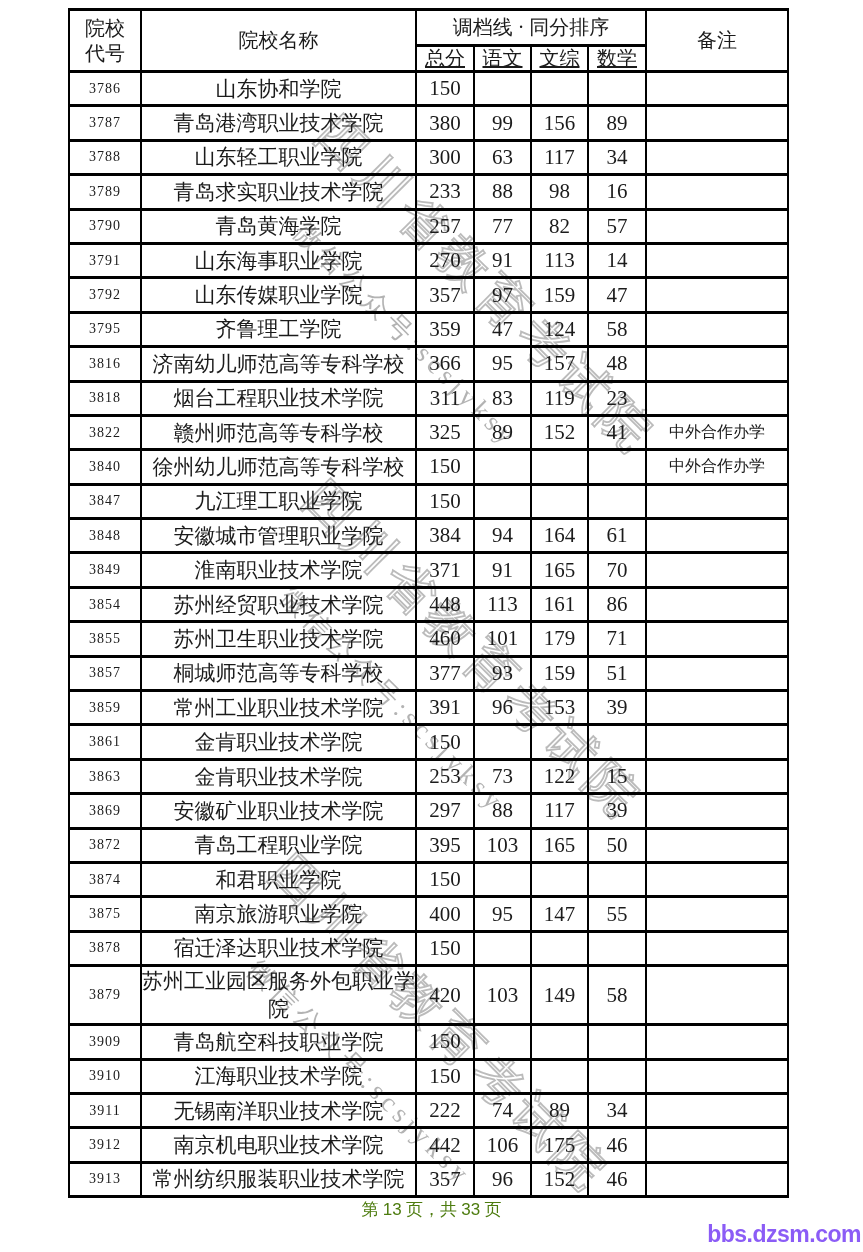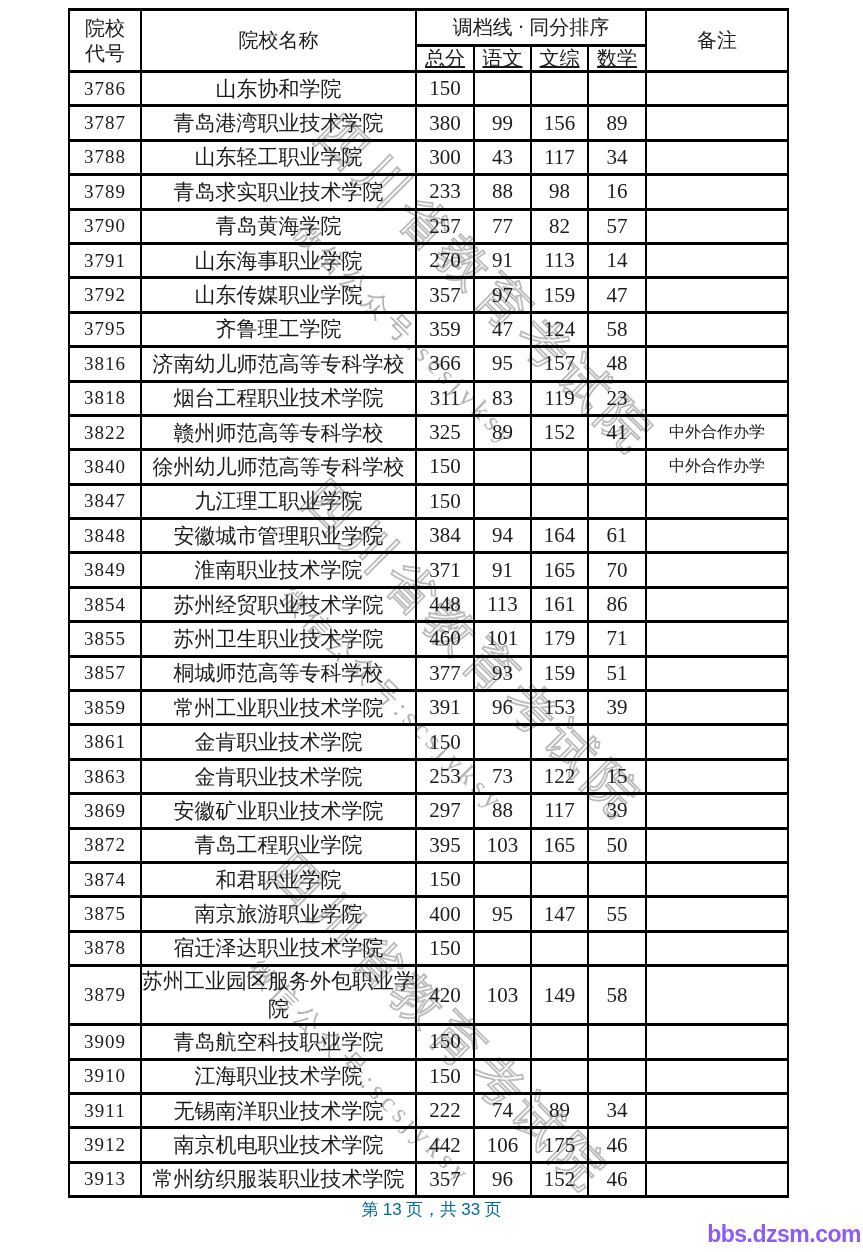--- a/index.html
+++ b/index.html
@@ -55,29 +55,29 @@
     text-align:center;
     vertical-align:middle;
     font-weight:normal;
     overflow:hidden;
   }
   thead th{font-size:20px;line-height:1.15;}
   .w2{display:inline-block;width:44px;line-height:1.25;}
   tr.hdr1{height:36px;font-family:Liberation Serif, serif;}
   tr.hdr2{height:26px;text-decoration:underline;}
   tbody tr{height:34.4px;}
-  td.c-code{font-size:19px;letter-spacing:1px;margin-top:24px;}
+  td.c-code{font-size:14px;letter-spacing:1px;margin-top:24px;}
   td.c-name{font-size:21px;}
   td.c-score{font-size:21px;}
   td.c-remark{font-size:16px;}
   
   .footer{
     position:absolute;left:0;top:1199px;z-index:2;
     width:100%;text-align:center;
-    font-size:17px;line-height:22px;color:#0369a1;
+    font-size:17px;line-height:22px;color:#4d7c0f;
   }
   .footer .num{font-family:"Liberation Sans","DejaVu Sans",sans-serif;}
   .site-wm{
     position:absolute;right:2px;top:1221px;z-index:2;
     font-family:"Liberation Sans","DejaVu Sans",sans-serif;
     font-weight:bold;
     font-size:23px;letter-spacing:-0.5px;
     color:#8b5cf6;
   }
 </style>
@@ -141,21 +141,21 @@
       <td class="c-score">380</td>
       <td class="c-score">99</td>
       <td class="c-score">156</td>
       <td class="c-score">89</td>
       <td class="c-remark"></td>
     </tr>
         <tr>
       <td class="c-code">3788</td>
       <td class="c-name">山东轻工职业学院</td>
       <td class="c-score">300</td>
-      <td class="c-score">43</td>
+      <td class="c-score">63</td>
       <td class="c-score">117</td>
       <td class="c-score">34</td>
       <td class="c-remark"></td>
     </tr>
         <tr>
       <td class="c-code">3789</td>
       <td class="c-name">青岛求实职业技术学院</td>
       <td class="c-score">233</td>
       <td class="c-score">88</td>
       <td class="c-score">98</td>

